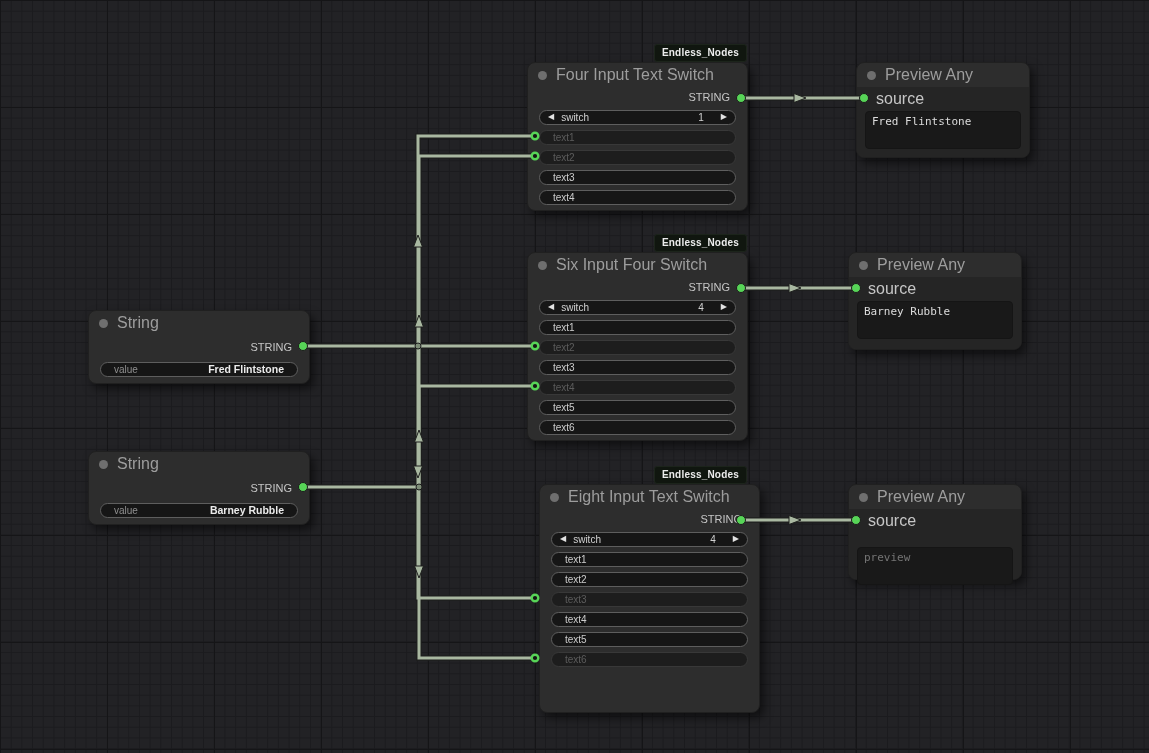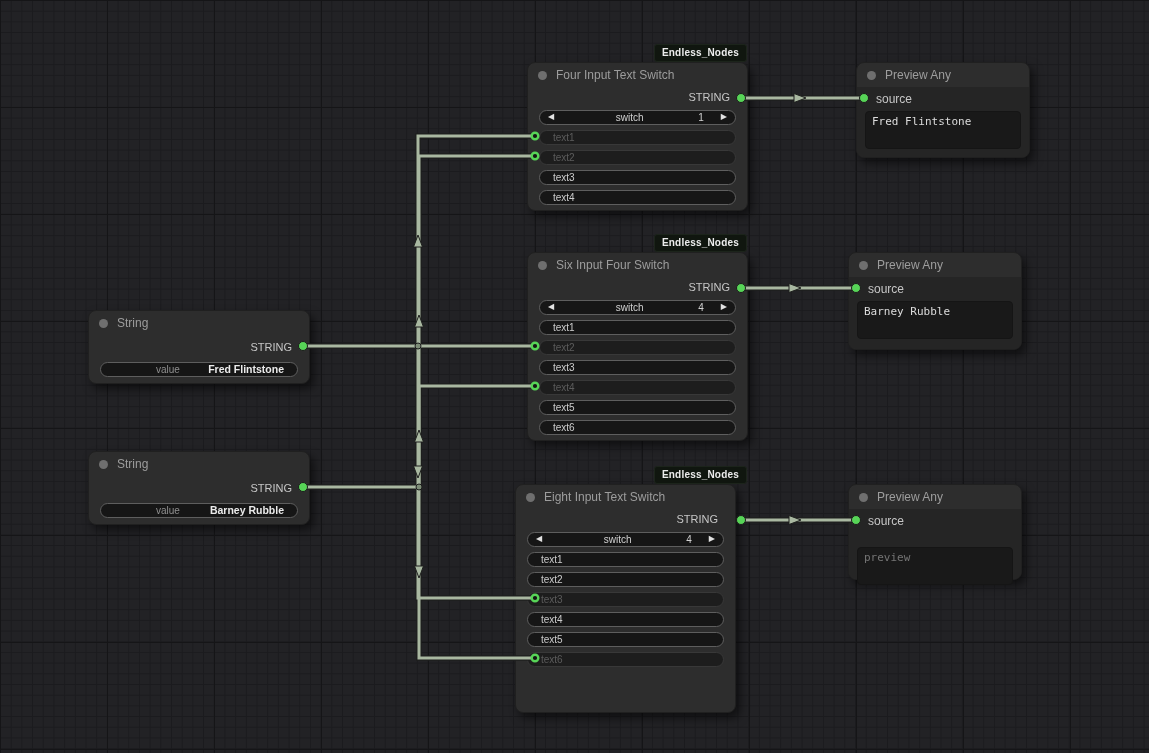--- a/index.html
+++ b/index.html
@@ -12,37 +12,37 @@
       linear-gradient(to right,#1b1b1e 1px,transparent 1px),
       linear-gradient(to bottom,#1b1b1e 1px,transparent 1px);
     background-size:107px 107px,107px 107px,10.7px 10.7px,10.7px 10.7px;
     font-family:"Liberation Sans",sans-serif;
   }
   .node{
     position:absolute;background:#2d2d2d;border-radius:8px;
     border:1px solid #202020;box-sizing:border-box;
     box-shadow:4px 5px 10px rgba(0,0,0,.55);z-index:1;
   }
-  .node-title{height:24px;display:flex;align-items:center;color:#9d9d9d;font-size:12px;}
+  .node-title{height:24px;display:flex;align-items:center;color:#9d9d9d;font-size:16px;}
   .title-dot{width:9px;height:9px;border-radius:50%;background:#6f6f6f;margin:0 9px 0 10px;flex:none;}
   .preview-body{position:absolute;top:24px;left:0;right:0;bottom:0;background:#252525;border-radius:0 0 7px 7px;}
   .out-row{height:20px;display:flex;align-items:center;justify-content:flex-end;padding-right:17px;color:#c6c6c6;font-size:11px;}
   .out-row.tall{height:24px;}
   .row{height:20px;display:flex;align-items:center;}
   .pill{flex:1;margin:0 11px;height:15px;border-radius:8px;display:flex;align-items:center;font-size:10px;box-sizing:border-box;}
   .widget-pill{background:#161616;border:1px solid #5e5e5e;color:#cdcdcd;padding:0 13px;}
   .connected-pill{background:#1d1d1d;border:1px solid #383838;color:#5c5c5c;padding:0 13px;}
   .switch-pill{background:#161616;border:1px solid #5e5e5e;color:#d2d2d2;padding:0 8px;}
   .sw-arrow{font-size:8px;color:#e2e2e2;line-height:1;}
-  .sw-label{margin-left:7px;flex:1;text-align:center;}
+  .sw-label{margin-left:7px;flex:1;}
   .sw-value{margin-right:17px;}
   .value-pill{background:#161616;border:1px solid #5e5e5e;padding:0 13px;}
-  .v-label{color:#8f8f8f;flex:1;margin-left:42px;}
+  .v-label{color:#8f8f8f;flex:1;}
   .v-value{color:#ebebeb;font-weight:700;font-size:10.5px;}
-  .src-row{height:24px;display:flex;align-items:center;padding-left:19px;color:#c6c6c6;font-size:12px;}
+  .src-row{height:24px;display:flex;align-items:center;padding-left:19px;color:#c6c6c6;font-size:16px;}
   .preview-text{
     margin:0 8px;height:38px;background:#191919;border:1px solid #151515;border-radius:4px;
     padding:3px 6px;font-family:"DejaVu Sans Mono",monospace;font-size:11px;color:#dcdcdc;
     box-sizing:border-box;white-space:pre;overflow:hidden;
   }
   .preview-text.placeholder{color:#747474;margin-top:14px;}
   .badge{
     position:absolute;z-index:2;background:#10160f;color:#ececec;font-size:10px;font-weight:700;
     padding:2px 7px 3px;border-radius:3px;letter-spacing:.2px;border:1px solid #1c241b;
   }
@@ -142,21 +142,21 @@
           <span>text5</span>
         </div>
     </div>
     <div class="row">
       <div class="pill widget-pill">
           <span>text6</span>
         </div>
     </div>
   </div>
 
-  <div class="node" style="left:515px;top:484px;width:221px;height:229px;">
+  <div class="node" style="left:539px;top:484px;width:221px;height:229px;">
     <div class="node-title">
       <span class="title-dot"></span>
       <span>Eight Input Text Switch</span>
     </div>
     <div class="out-row">
       <span>STRING</span>
     </div>
     <div class="row">
       <div class="pill switch-pill">
         <span class="sw-arrow">◀</span>

